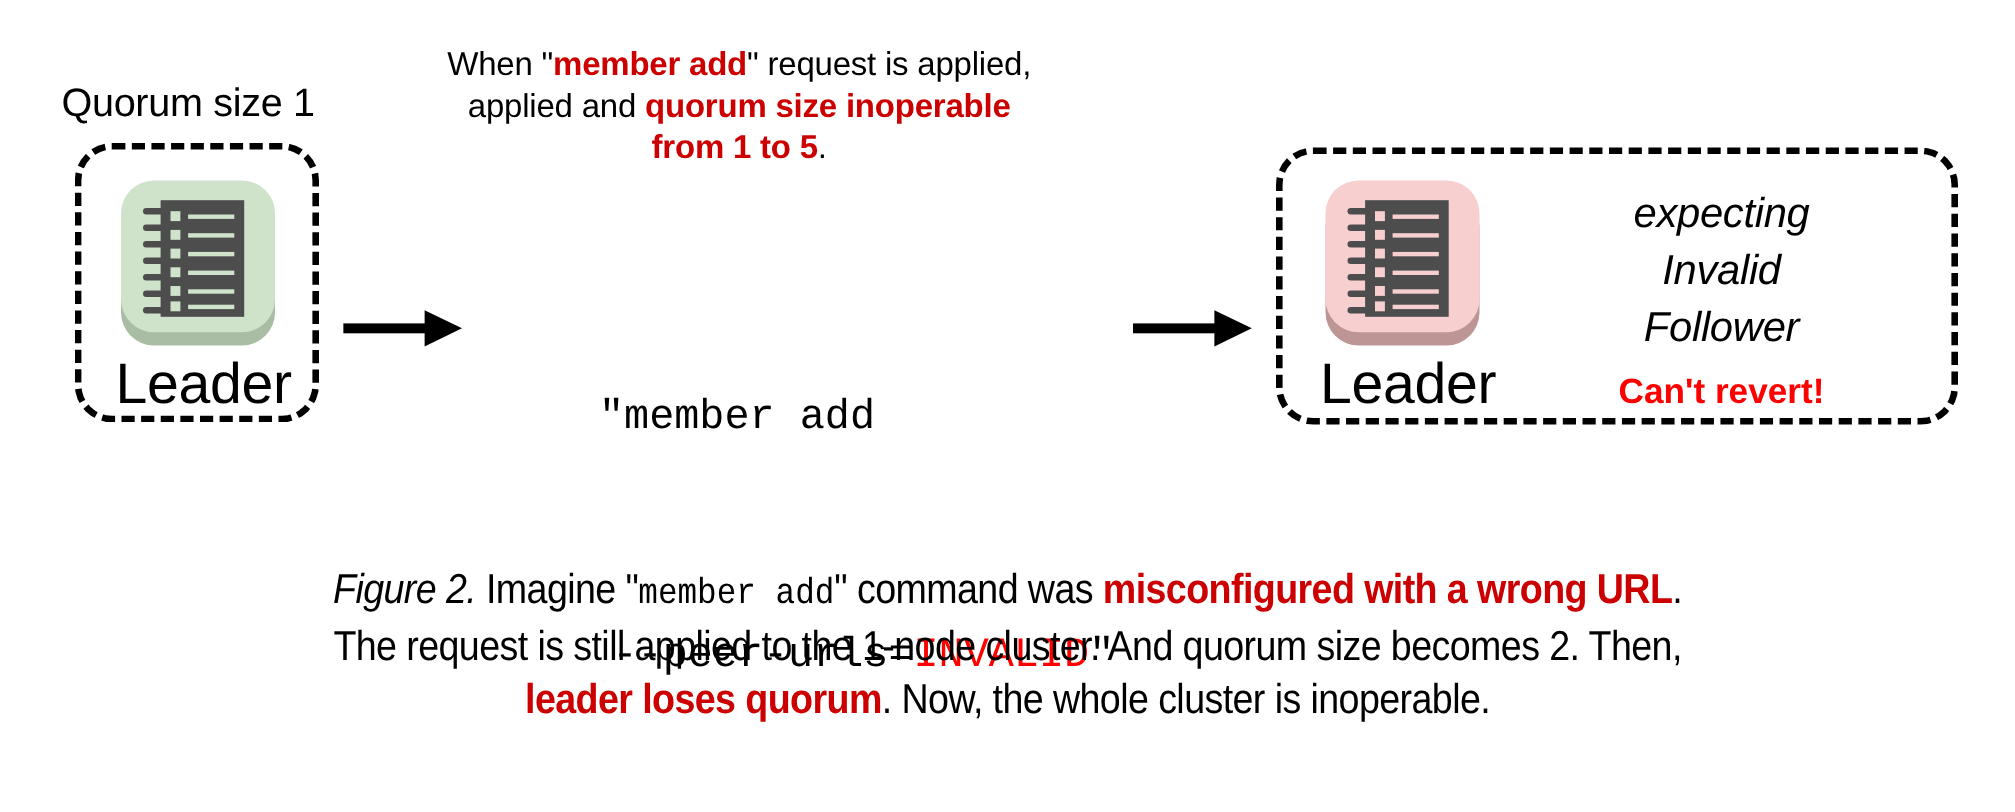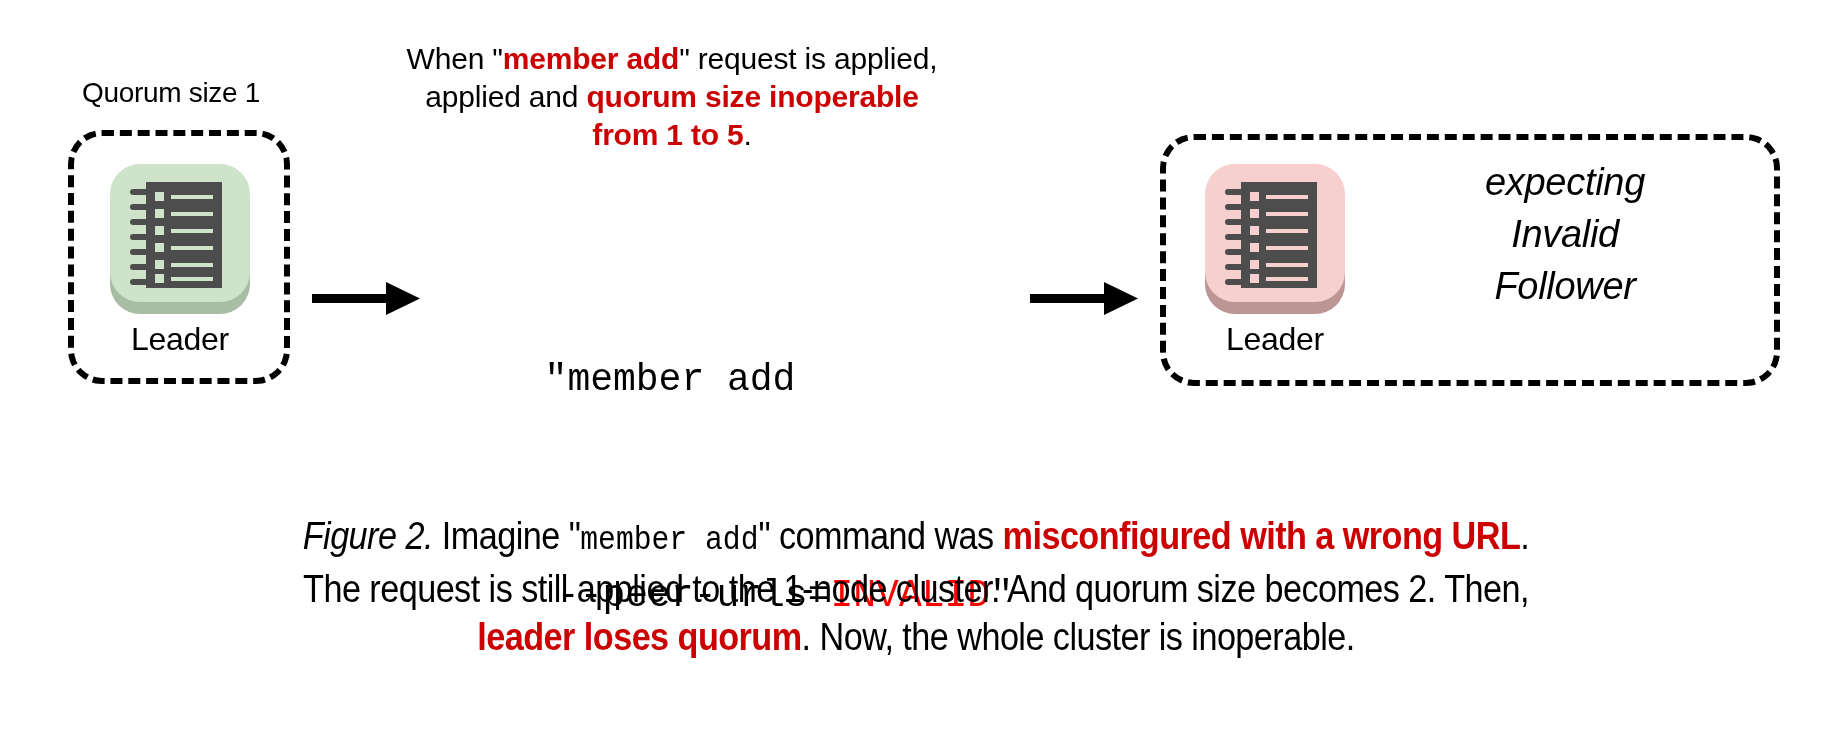--- a/index.html
+++ b/index.html
@@ -26,21 +26,21 @@
   .cluster-box {
     position: absolute;
     border: 6px dashed #000000;
     border-radius: 34px;
     box-sizing: border-box;
     background: transparent;
   }
 
   .cluster-title {
     position: absolute;
-    font-size: 28px;
+    font-size: 36px;
     line-height: 46px;
     letter-spacing: -0.3px;
     text-align: center;
     white-space: nowrap;
     color: #000000;
   }
 
   
   .node {
     position: absolute;
@@ -64,22 +64,22 @@
     position: absolute;
     left: 4px;
     top: 2px;
     width: 140px;
     height: 138px;
     border-radius: 30px;
     overflow: hidden;
   }
   .node-icon svg { display: block; }
   .node-label {
-    margin-top: 2px;
-    font-size: 32px;
+    margin-top: 12px;
+    font-size: 52px;
     line-height: 46px;
     letter-spacing: -0.3px;
     color: #000000;
     white-space: nowrap;
   }
 
   
   .arrow { position: absolute; }
   .arrow svg { display: block; }
 
@@ -268,24 +268,25 @@
             <rect x="61" y="99" width="42" height="4"></rect>
             <rect x="45" y="110" width="9" height="9"></rect>
             <rect x="61" y="113" width="42" height="4"></rect>
           </g>
         </svg>
       </div>
     </div>
     <div class="node-label">Leader</div>
   </div>
 
-  <div class="status-block" style="left:1400px; top:156px; width:330px;">
+  <div class="status-block" style="left:1400px; top:168px; width:330px;">
     <div class="status-line">expecting</div>
     <div class="status-line">Invalid</div>
     <div class="status-line">Follower</div>
+    <div class="status-alert">Can't revert!</div>
   </div>
 
   <div class="figure-caption" style="top:512px;">
     <div>
       <span class="cap-label">Figure 2.</span><span> Imagine "</span><span class="cap-mono">member add</span><span>" command was </span><span class="cap-hl">misconfigured with a wrong URL</span><span>.</span>
     </div>
     <div>The request is still applied to the 1-node cluster. And quorum size becomes 2. Then,</div>
     <div>
       <span class="cap-hl">leader loses quorum</span><span>. Now, the whole cluster is inoperable.</span>
     </div>

